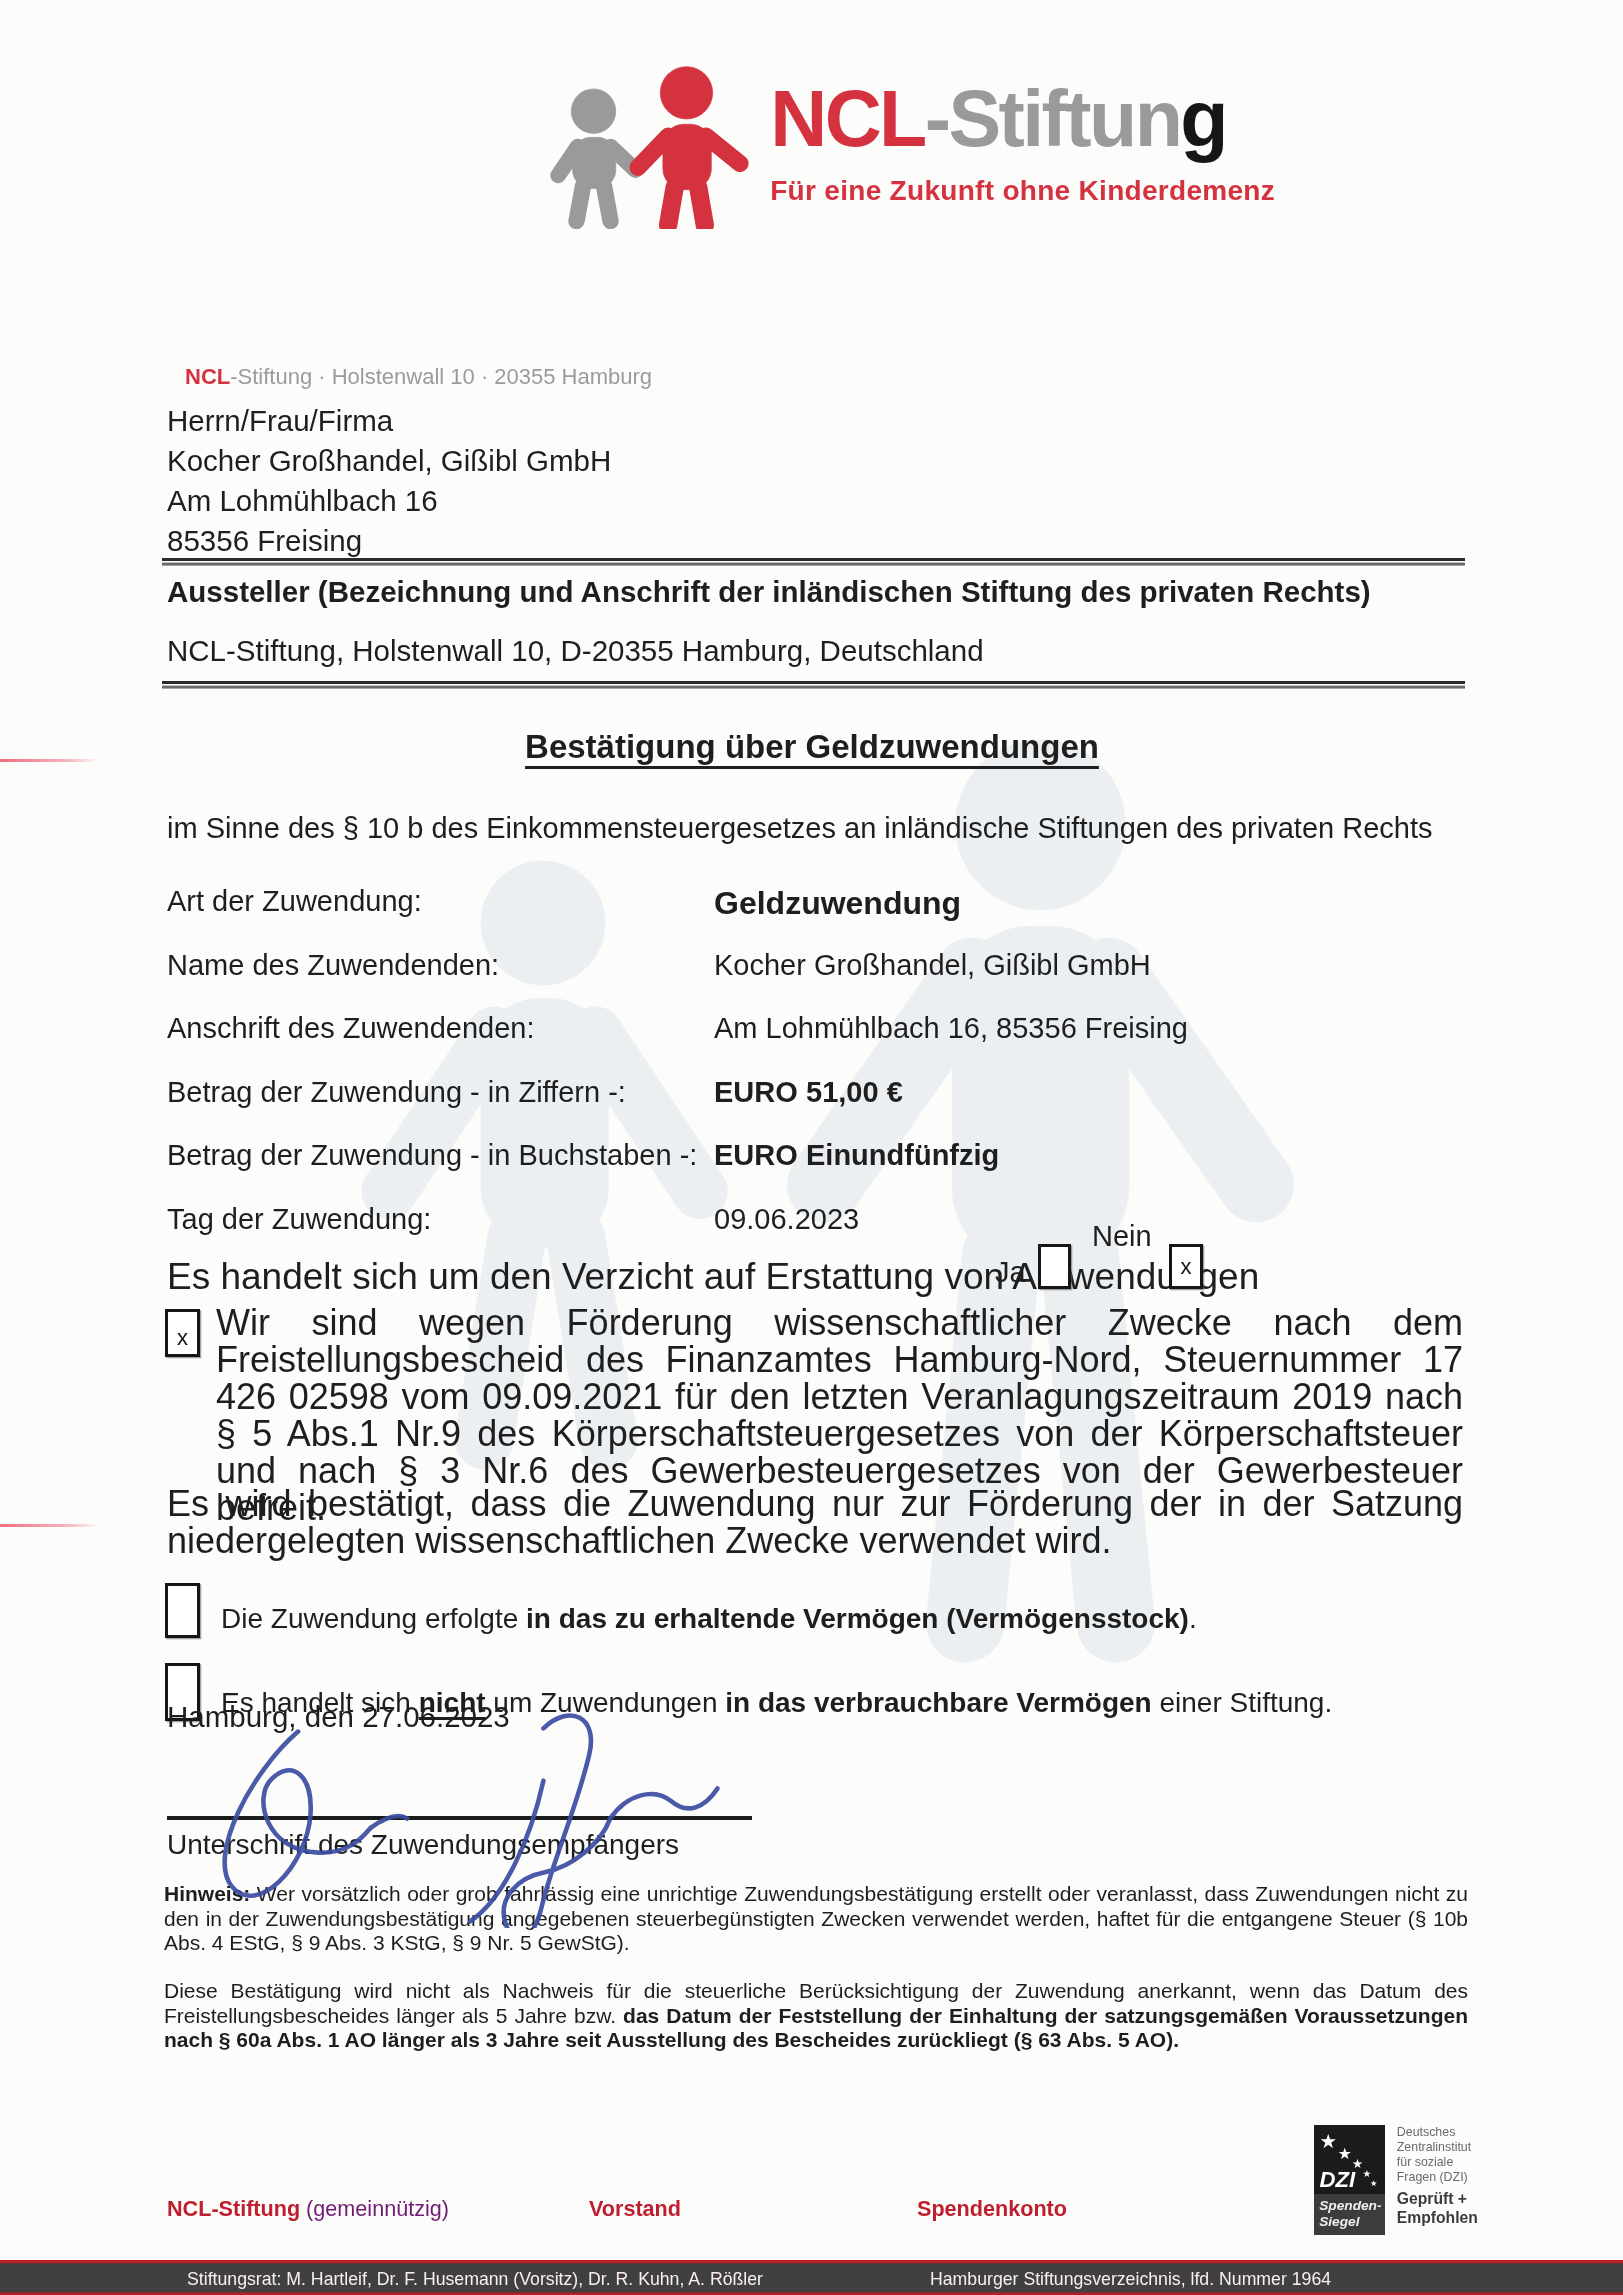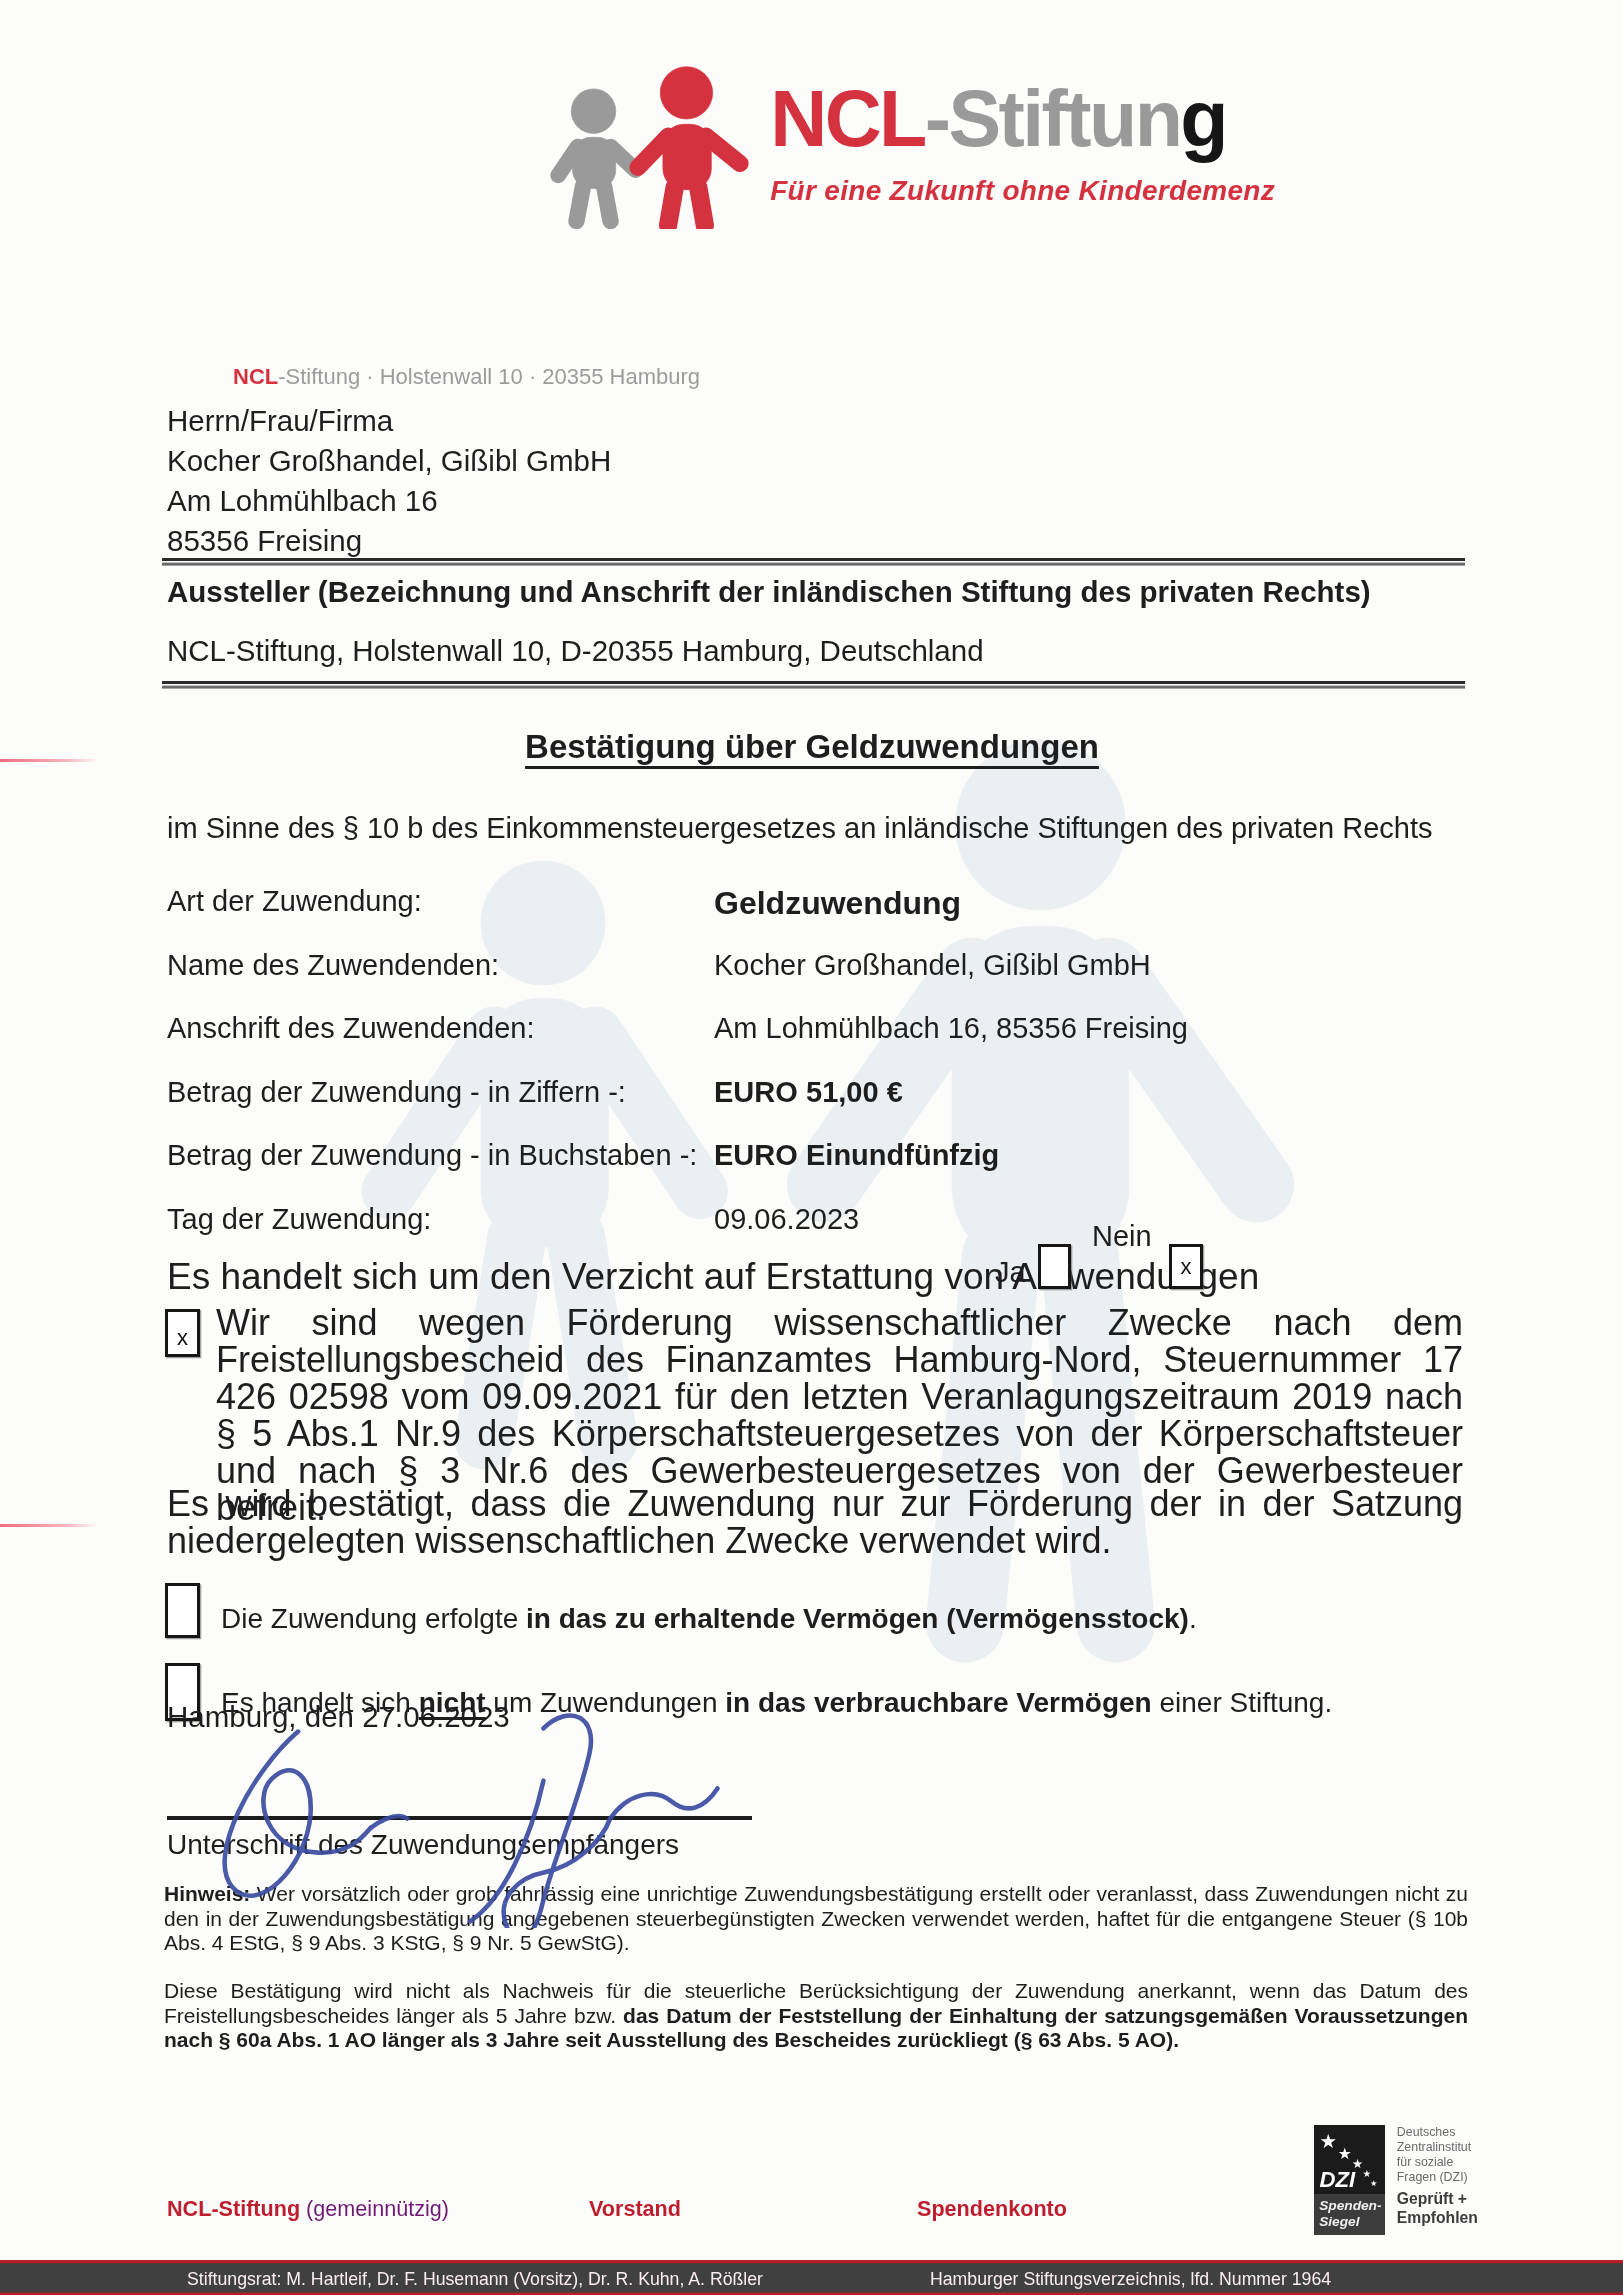--- a/index.html
+++ b/index.html
@@ -5,27 +5,27 @@
   html,body{margin:0;padding:0;background:#777;}
   .page{position:relative;width:1624px;height:2295px;margin:0 auto;background:#fcfcfb;
         font-family:"Liberation Sans",sans-serif;color:#1e1e1e;overflow:hidden;padding-left:36px;}
   .abs{position:absolute;}
   
   .logo-wrap{left:549px;top:64px;display:flex;align-items:flex-start;}
   .logo-figs{width:216px;height:165px;flex:0 0 auto;}
   .brand-col{margin-left:5.2px;}
   .brand-line{font-weight:bold;font-size:79px;line-height:110px;letter-spacing:-2.6px;white-space:nowrap;}
   .brand-red{color:#d5323f;} .brand-gray{color:#9a9a9a;} .brand-black{color:#161616;}
-  .tagline{font-size:28px;font-weight:bold;color:#d5323f;margin-top:1.3px;letter-spacing:0.3px;font-style:italic;}
+  .tagline{font-size:28px;font-weight:bold;color:#d5323f;margin-top:1.3px;letter-spacing:0.3px;}
   
   .watermark{left:327px;top:707px;width:1152px;height:1021px;opacity:0.55;pointer-events:none;}
   
   .fold{left:0;width:98px;height:2.6px;background:linear-gradient(90deg,#ef6d80,#f6b7c0 70%,transparent);}
   
-  .sender{left:185px;top:364px;font-size:22px;color:#9b9b9b;margin-left:48px;}
+  .sender{left:185px;top:364px;font-size:22px;color:#9b9b9b;}
   .sender b{color:#d5323f;font-weight:bold;}
   .recipient{left:167px;top:401px;font-size:29.5px;line-height:40px;}
   
   .rule{left:162px;width:1303px;height:2.6px;background:#2a2a2a;box-shadow:0 4.6px 0 #6a6a6a;}
   .issuer-h{left:167px;top:575px;font-size:29.5px;font-weight:bold;}
   .issuer-v{left:167px;top:634px;font-size:29.5px;}
   
   .doc-title{left:0;top:728px;width:1624px;text-align:center;font-size:33px;font-weight:bold;}
   .doc-title span{text-decoration:underline;text-underline-offset:7.9px;text-decoration-thickness:3.3px;}
   .subtitle{left:167px;top:812px;font-size:29px;}

